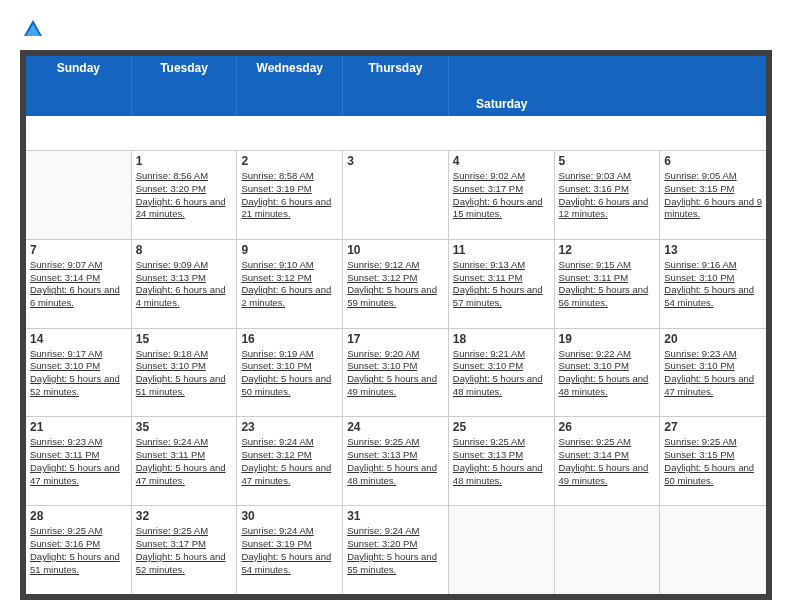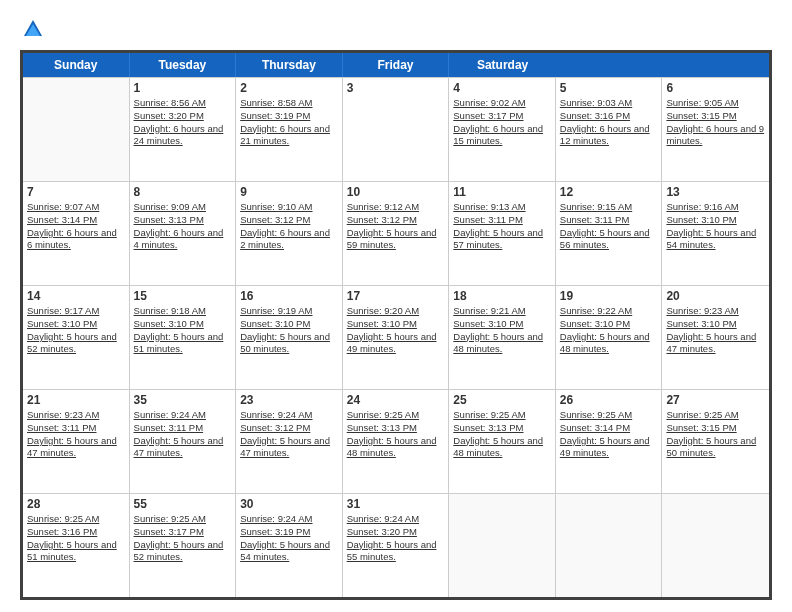--- a/index.html
+++ b/index.html
@@ -58,36 +58,37 @@
       line-height: 1.1;
     }
     .location {
       font-size: 14px;
       color: #444;
     }
     .calendar {
       flex: 1;
       display: flex;
       flex-direction: column;
-      border: 3px solid #404040;
+      border: 6px solid #404040;
+      gap: 34px;
     }
     .cal-header-row {
       display: grid;
       grid-template-columns: repeat(7, 1fr);
       background: #1565c0;
     }
     .cal-header-cell {
       padding: 5px 4px;
       color: #fff;
       font-size: 12px;
       font-weight: bold;
       text-align: center;
       border-right: 1px solid #2979d0;
     }
-    .cal-header-cell:last-child { border-right: none; }
+    .cal-header-cell:last-child { border-right: none; margin-top: 36px; }
     .cal-body {
       flex: 1;
       display: flex;
       flex-direction: column;
     }
     .cal-week {
       display: grid;
       grid-template-columns: repeat(7, 1fr);
       flex: 1;
       border-top: 1px solid #ccc;
@@ -134,22 +135,22 @@
     <div class="title-area">
       <div class="month-title"></div>
       <div class="location"></div>
     </div>
   </div>
 
   <div class="calendar">
     <div class="cal-header-row" id="cal-header">
         <div class="cal-header-cell">Sunday</div>
         <div class="cal-header-cell">Tuesday</div>
+        <div class="cal-header-cell">Wednesday</div>
         <div class="cal-header-cell">Thursday</div>
-        <div class="cal-header-cell">Friday</div>
         <div class="cal-header-cell">Saturday</div>
       </div>
     <div class="cal-body" id="cal-body">
         <div class="cal-week">
           <div class="cal-cell empty"></div>
           <div class="cal-cell">
             <span class="day-number">1</span>
             <div class="day-info">Sunrise: 8:56 AM<br>Sunset: 3:20 PM<br>Daylight: 6 hours and 24 minutes.</div>
           </div>
           <div class="cal-cell">
@@ -261,21 +262,21 @@
             <span class="day-number">27</span>
             <div class="day-info">Sunrise: 9:25 AM<br>Sunset: 3:15 PM<br>Daylight: 5 hours and 50 minutes.</div>
           </div>
         </div>
         <div class="cal-week">
           <div class="cal-cell">
             <span class="day-number">28</span>
             <div class="day-info">Sunrise: 9:25 AM<br>Sunset: 3:16 PM<br>Daylight: 5 hours and 51 minutes.</div>
           </div>
           <div class="cal-cell">
-            <span class="day-number">55</span>
+            <span class="day-number">32</span>
             <div class="day-info">Sunrise: 9:25 AM<br>Sunset: 3:17 PM<br>Daylight: 5 hours and 52 minutes.</div>
           </div>
           <div class="cal-cell">
             <span class="day-number">30</span>
             <div class="day-info">Sunrise: 9:24 AM<br>Sunset: 3:19 PM<br>Daylight: 5 hours and 54 minutes.</div>
           </div>
           <div class="cal-cell">
             <span class="day-number">31</span>
             <div class="day-info">Sunrise: 9:24 AM<br>Sunset: 3:20 PM<br>Daylight: 5 hours and 55 minutes.</div>
           </div>

